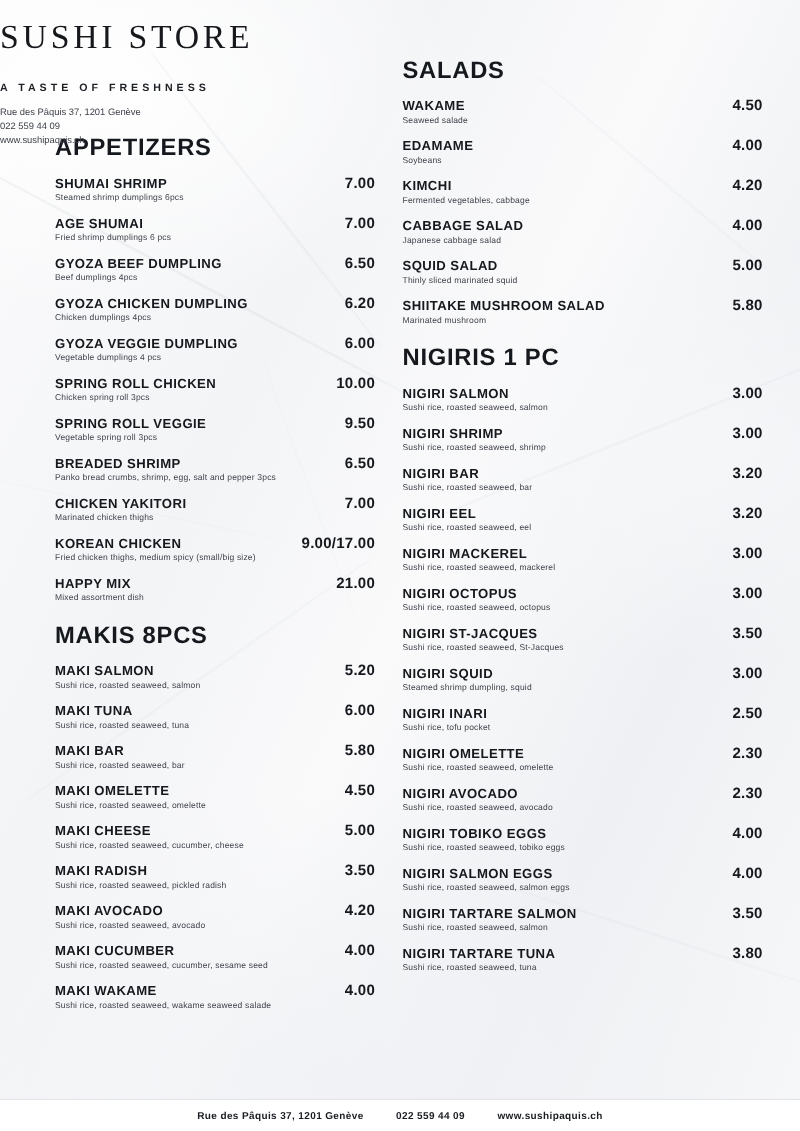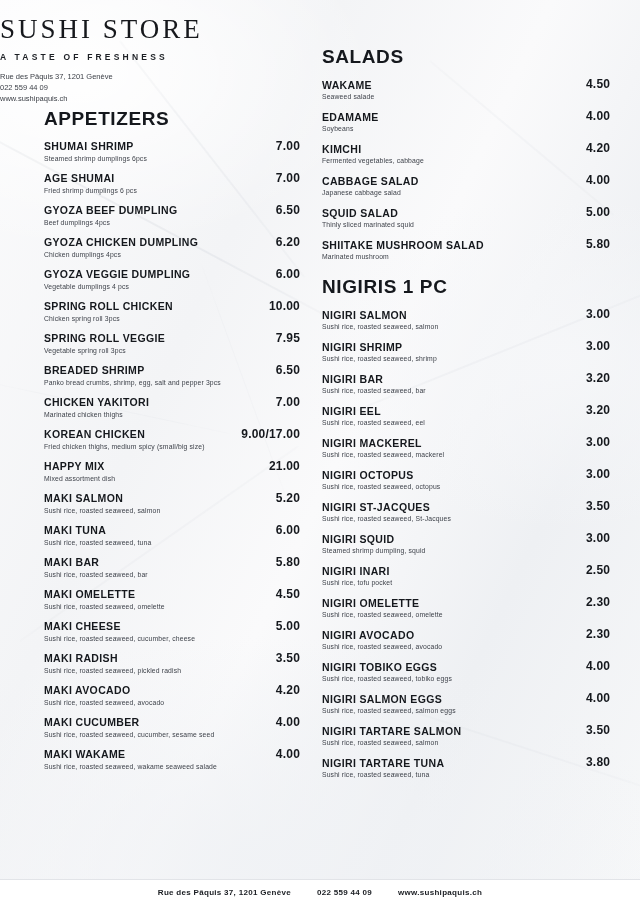--- a/index.html
+++ b/index.html
@@ -45,21 +45,21 @@
     padding-top: 14px;
   }
   .brand-title {
     font-family: "Liberation Serif", serif;
     font-size: 27px;
     letter-spacing: 3px;
     color: #16181c;
     font-weight: 400;
   }
   .brand-sub {
-    margin-top: 7px;
+    margin-top: 20px;
     font-size: 8.5px;
     letter-spacing: 3.2px;
     font-weight: bold;
     color: #1d2025;
   }
   .brand-contact {
     margin-top: 9px;
     font-size: 7.5px;
     line-height: 11px;
     color: #3a3e45;
@@ -208,21 +208,21 @@
             <div class="item">
               <div class="item-row">
                 <span class="item-name">SPRING ROLL CHICKEN</span>
                 <span class="item-price">10.00</span>
               </div>
               <div class="item-desc">Chicken spring roll 3pcs</div>
             </div>
             <div class="item">
               <div class="item-row">
                 <span class="item-name">SPRING ROLL VEGGIE</span>
-                <span class="item-price">7.95</span>
+                <span class="item-price">9.50</span>
               </div>
               <div class="item-desc">Vegetable spring roll 3pcs</div>
             </div>
             <div class="item">
               <div class="item-row">
                 <span class="item-name">BREADED SHRIMP</span>
                 <span class="item-price">6.50</span>
               </div>
               <div class="item-desc">Panko bread crumbs, shrimp, egg, salt and pepper 3pcs</div>
             </div>
@@ -240,20 +240,21 @@
               </div>
               <div class="item-desc">Fried chicken thighs, medium spicy (small/big size)</div>
             </div>
             <div class="item">
               <div class="item-row">
                 <span class="item-name">HAPPY MIX</span>
                 <span class="item-price">21.00</span>
               </div>
               <div class="item-desc">Mixed assortment dish</div>
             </div>
+            <div class="section-title section-gap">MAKIS 8PCS</div>
             <div class="item">
               <div class="item-row">
                 <span class="item-name">MAKI SALMON</span>
                 <span class="item-price">5.20</span>
               </div>
               <div class="item-desc">Sushi rice, roasted seaweed, salmon</div>
             </div>
             <div class="item">
               <div class="item-row">
                 <span class="item-name">MAKI TUNA</span>

